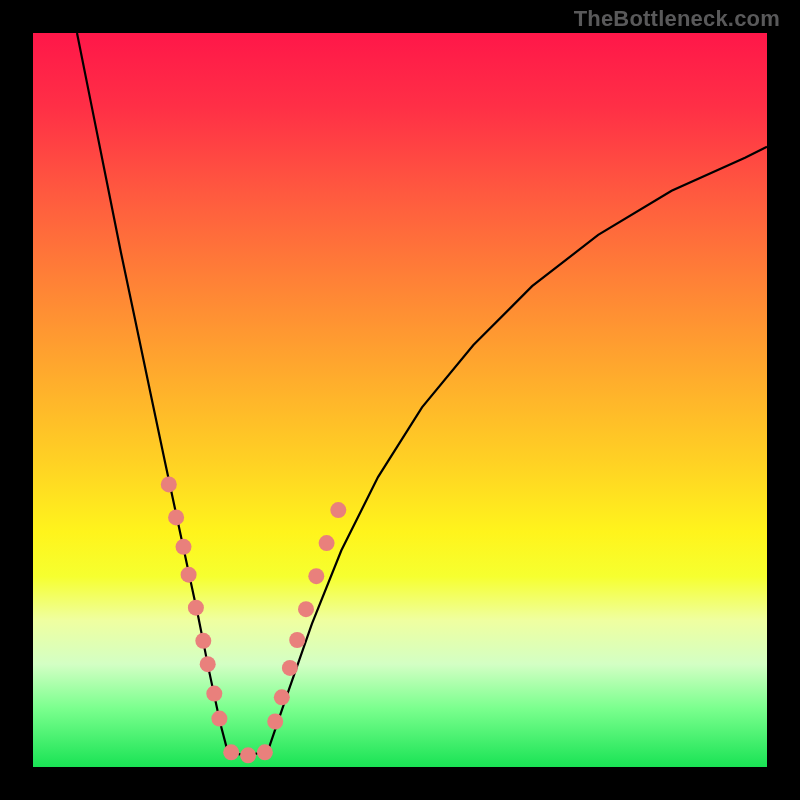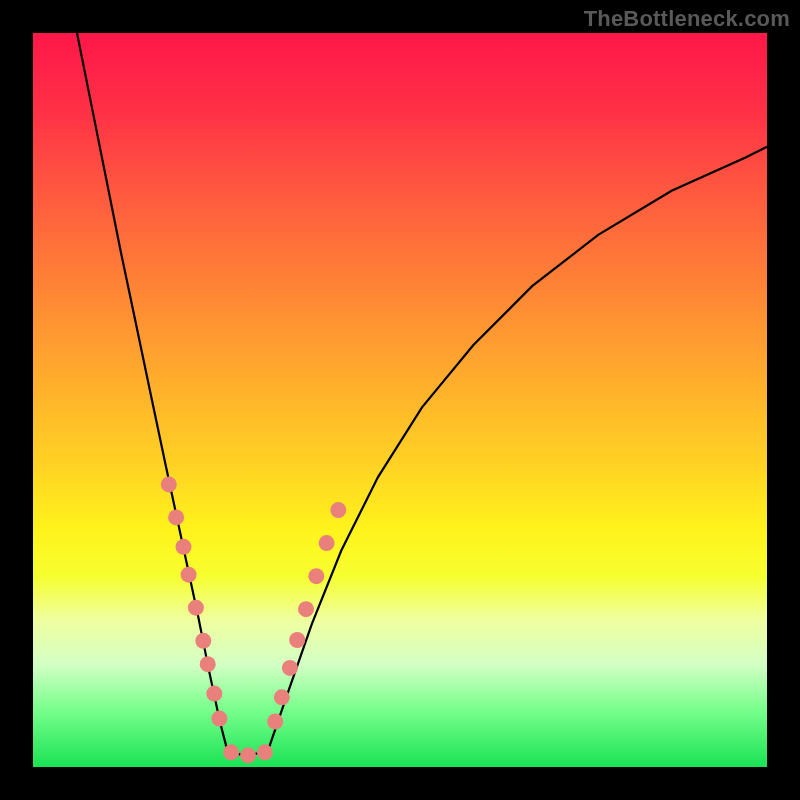--- a/index.html
+++ b/index.html
@@ -12,21 +12,21 @@
     #ff8236 34%,
     #ffa92d 46%,
     #ffd024 58%,
     #fff41c 68%,
     #f6ff2f 74%,
     #efffa0 80%,
     #d3ffc4 86%,
     #7bff8e 92%,
     #19e354 100%);
 }
-#watermark{position:absolute;top:6px;right:10px;font-size:22px;font-weight:600;color:#59595a;letter-spacing:.2px}
+#watermark{position:absolute;top:6px;right:20px;font-size:22px;font-weight:600;color:#59595a;letter-spacing:.2px}
 svg{position:absolute;left:33px;top:33px;width:734px;height:734px;overflow:visible}
 .curve{fill:none;stroke:#000;stroke-width:2.2}
 .dot{fill:#e9807c}
 </style>
 </head>
 <body>
 
 <div id="frame">
   <div id="plot"></div>
   <div id="watermark">TheBottleneck.com</div>

